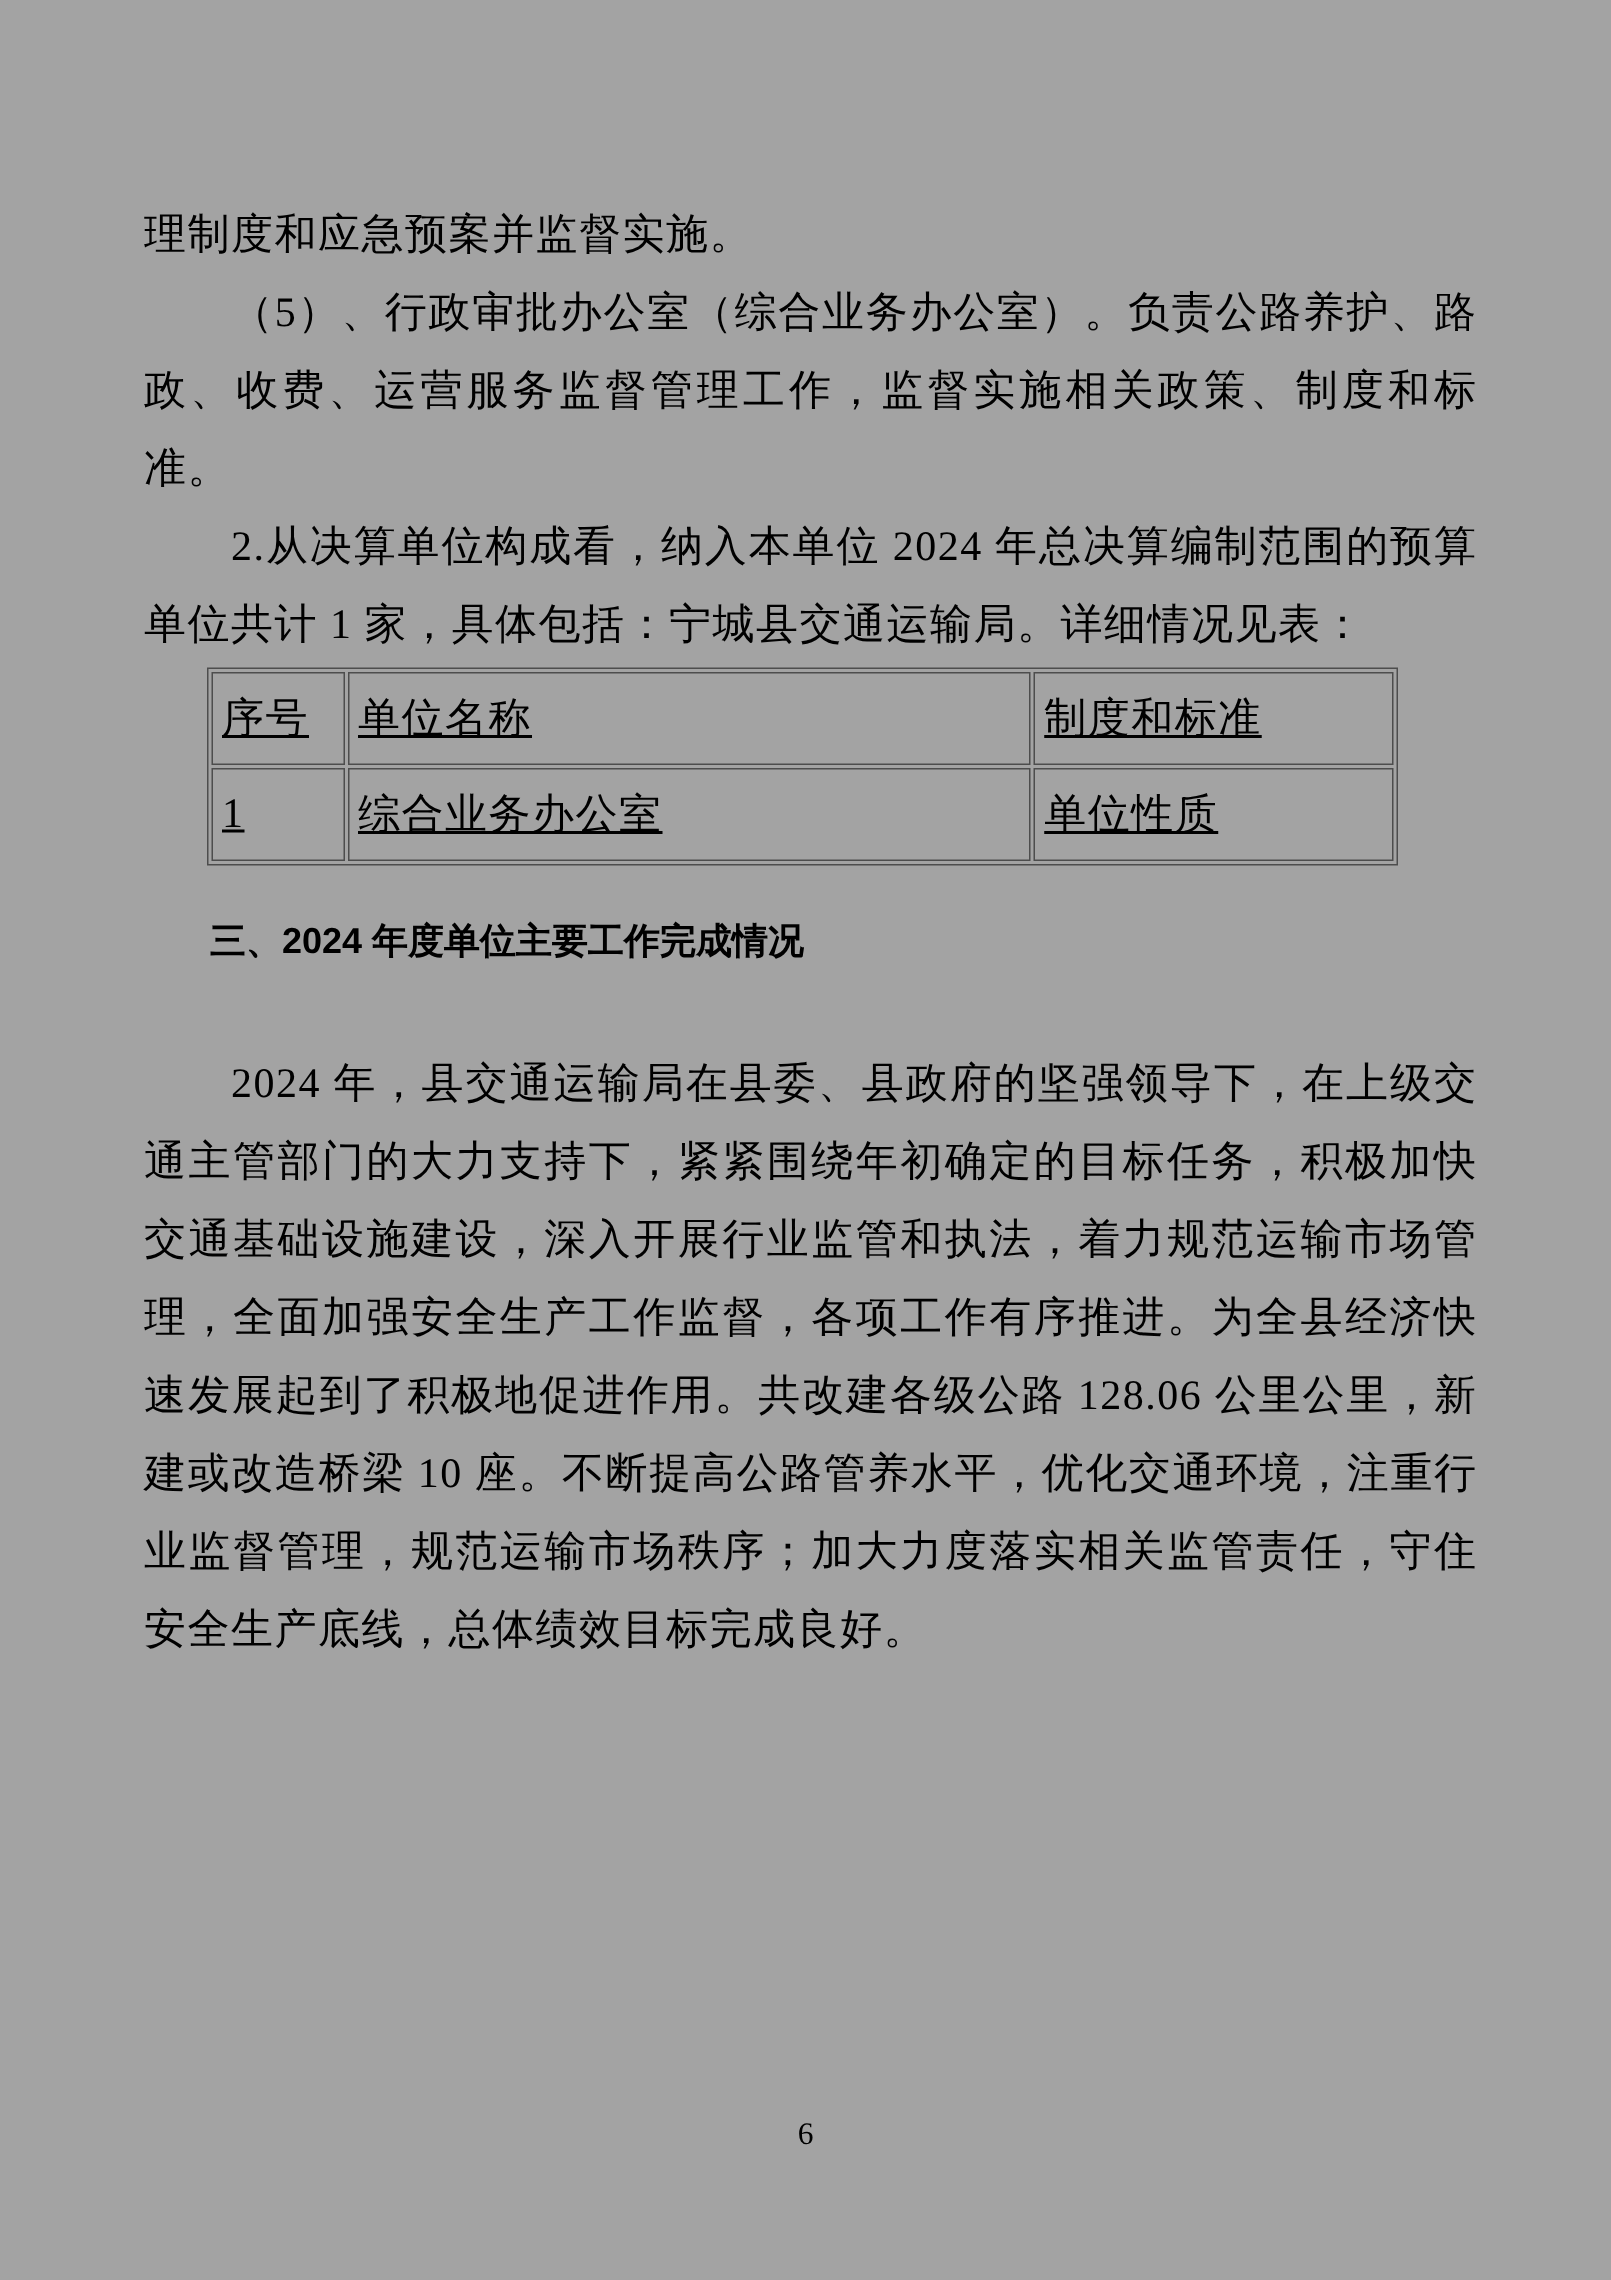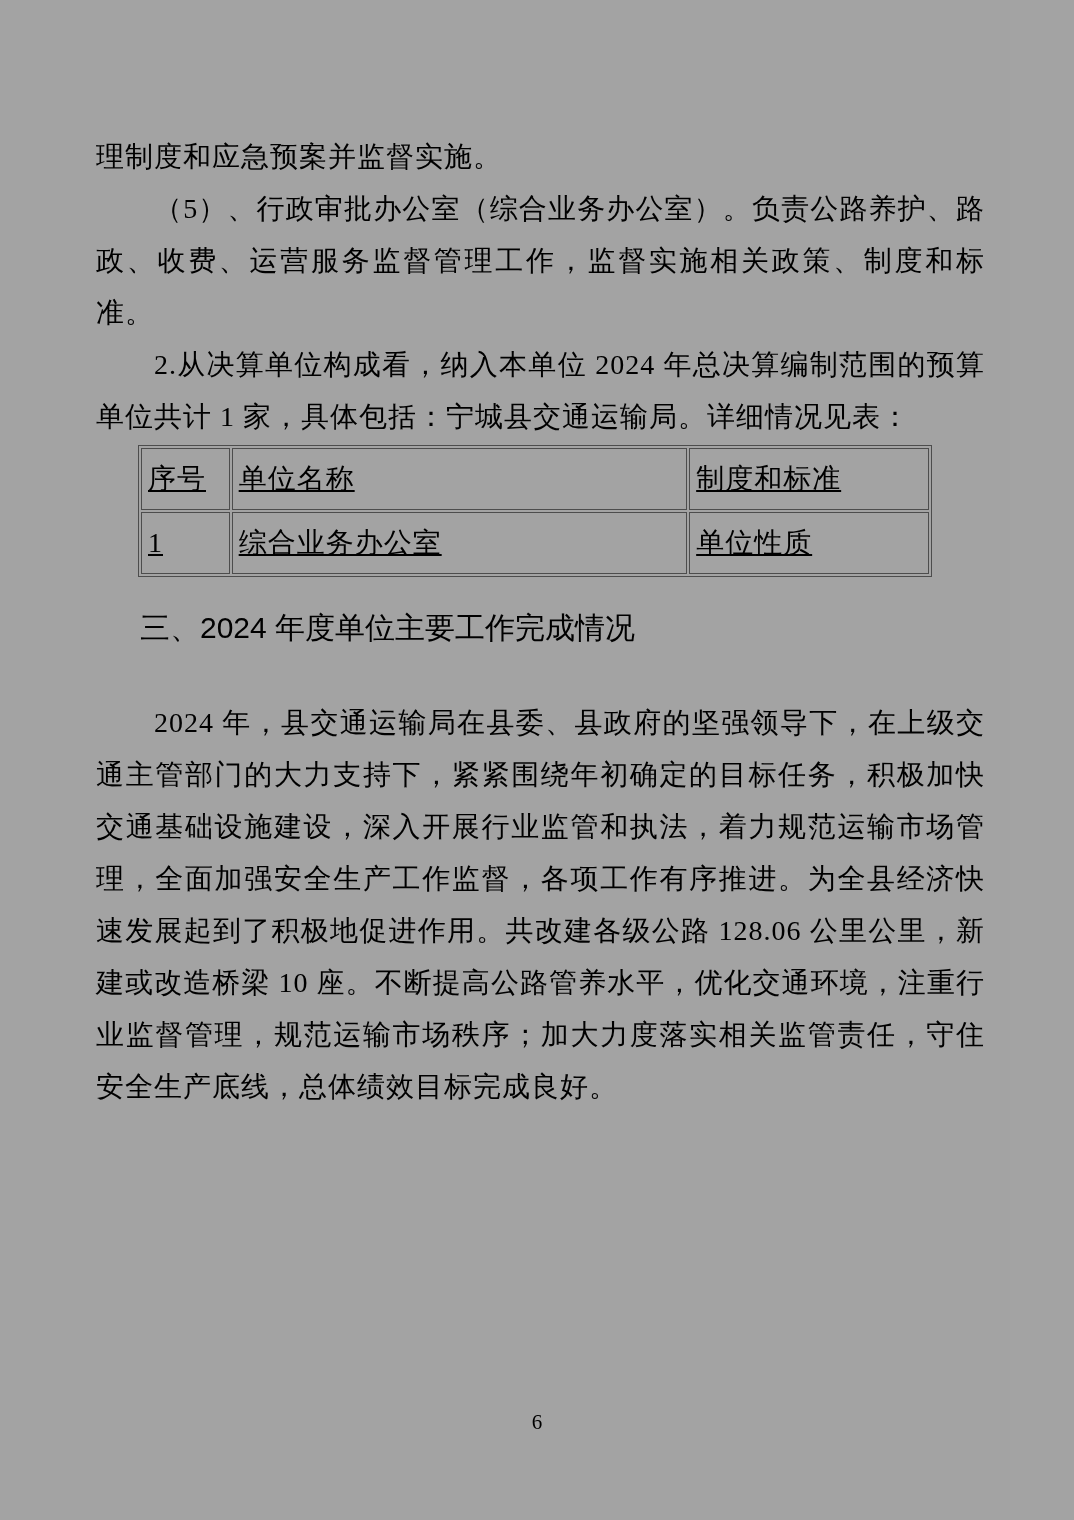--- a/index.html
+++ b/index.html
@@ -46,22 +46,22 @@
     letter-spacing: 1px;
     overflow: hidden;
     text-decoration: underline;
   }
   .col-seq { width: 88px; }
   .col-name { width: 452px; }
   .col-type { width: 238px; }
   h2.section {
     margin: 28px 0 0 44px;
     font-family: "Liberation Sans", "DejaVu Sans", sans-serif;
-    font-weight: normal;
-    font-size: 30px;
+    font-weight: bold;
+    font-size: 24px;
     line-height: 46px;
     color: #000000;
   }
   .section-paragraphs { margin-top: 46px; }
   .page-number {
     position: absolute;
     top: 1410px;
     left: 0;
     width: 100%;
     text-align: center;

